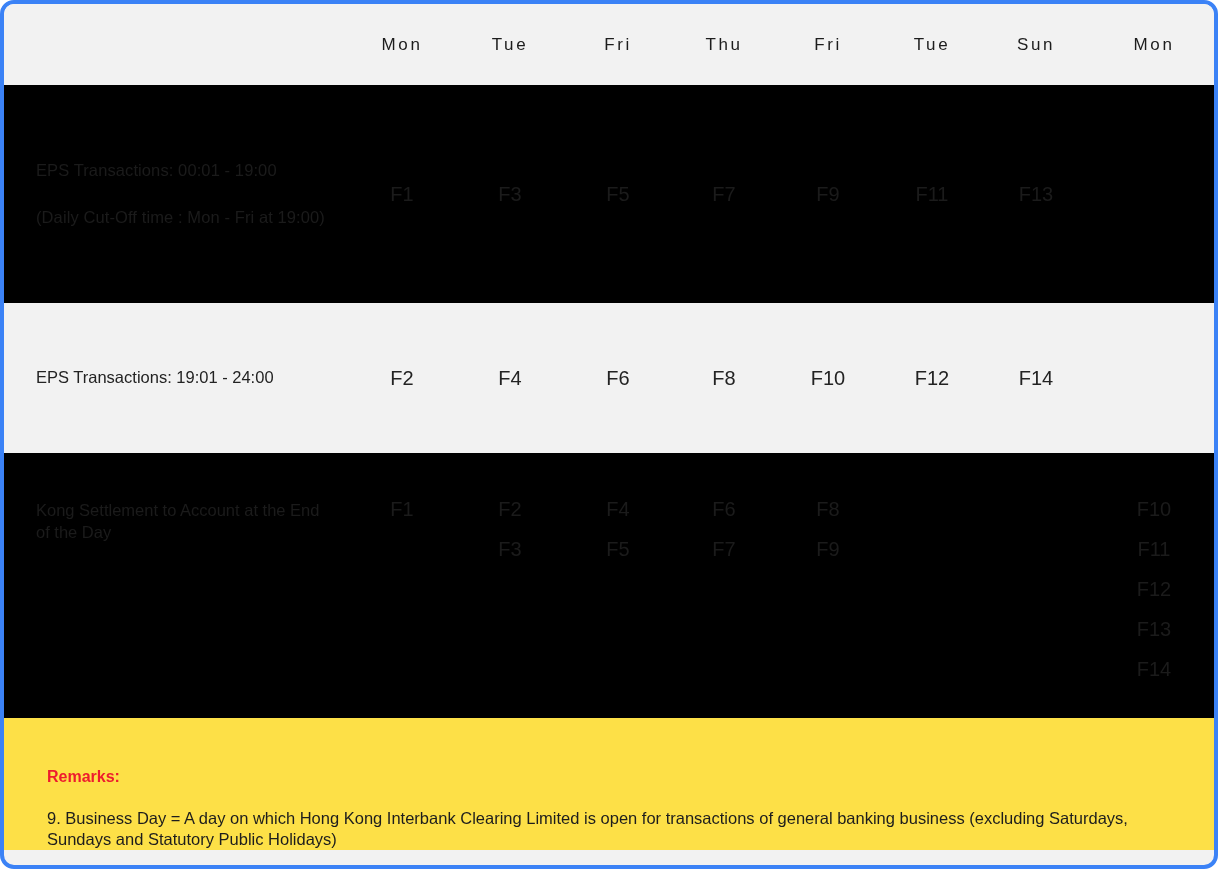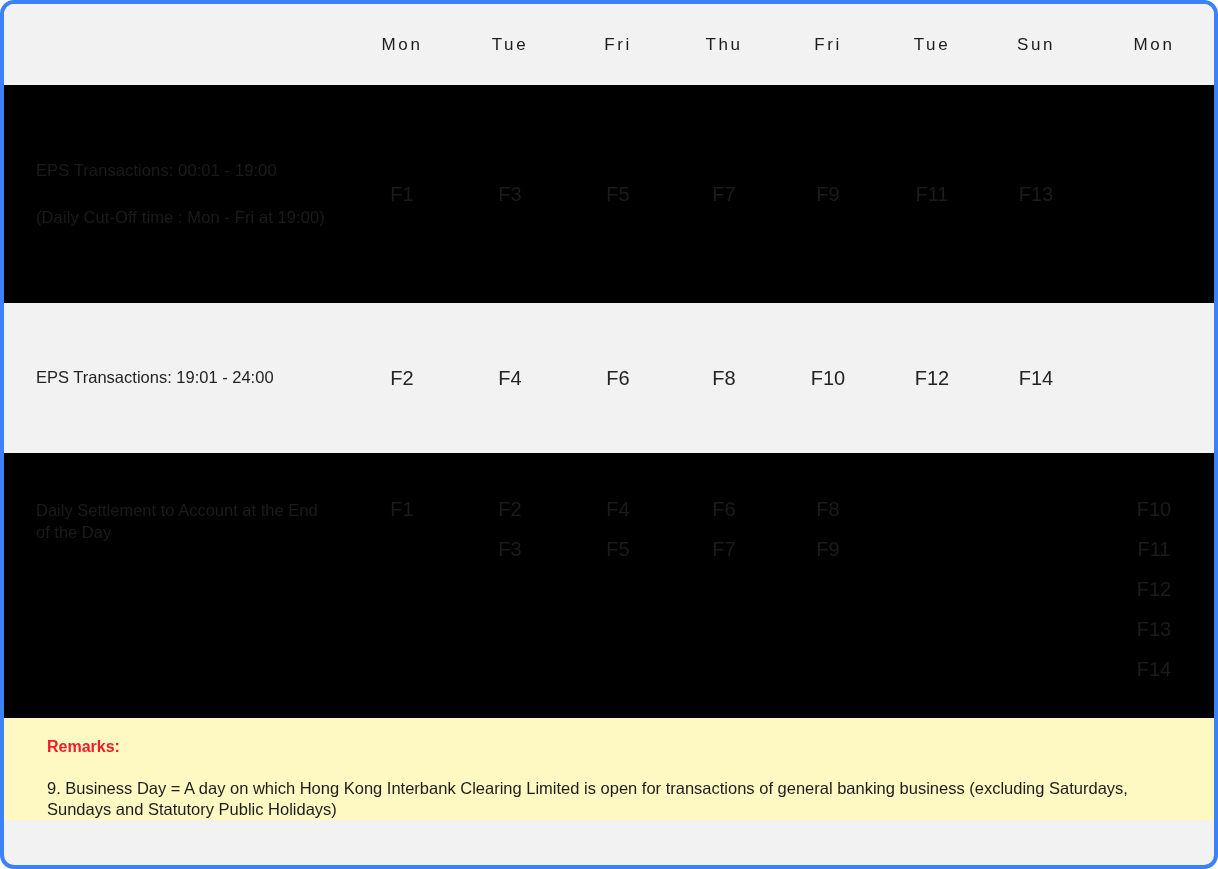--- a/index.html
+++ b/index.html
@@ -98,22 +98,22 @@
   }
   .row-3 .f-cell .f + .f {
     margin-top: 20px;
   }
 
   
   .row-2 .f-cell { font-size: 20px; }
 
   
   .remarks {
-    background: #fef9c3;
-    padding: 20px 40px 0 43px;
+    background: #fde047;
+    padding: 50px 40px 0 43px;
     box-sizing: border-box;
   }
   .remarks-title {
     color: #ee1c2e;
     font-weight: bold;
     font-size: 16px;
     margin: 0 0 22px 0;
   }
   .remarks-body {
     color: #1d1d1d;
@@ -195,21 +195,21 @@
         <span class="f">F12</span>
       </div>
     <div class="f-cell">
         <span class="f">F14</span>
       </div>
     <div class="f-cell"></div>
   </div>
 
   <div class="grid-row row-dark row-3">
     <div class="label-cell">
-      <span class="lbl">Daily Settlement to Account at the End of the Day</span>
+      <span class="lbl">Kong Settlement to Account at the End of the Day</span>
     </div>
     <div class="f-cell">
       <span class="f">F1</span>
     </div>
     <div class="f-cell">
       <span class="f">F2</span>
       <span class="f">F3</span>
     </div>
     <div class="f-cell">
       <span class="f">F4</span>

